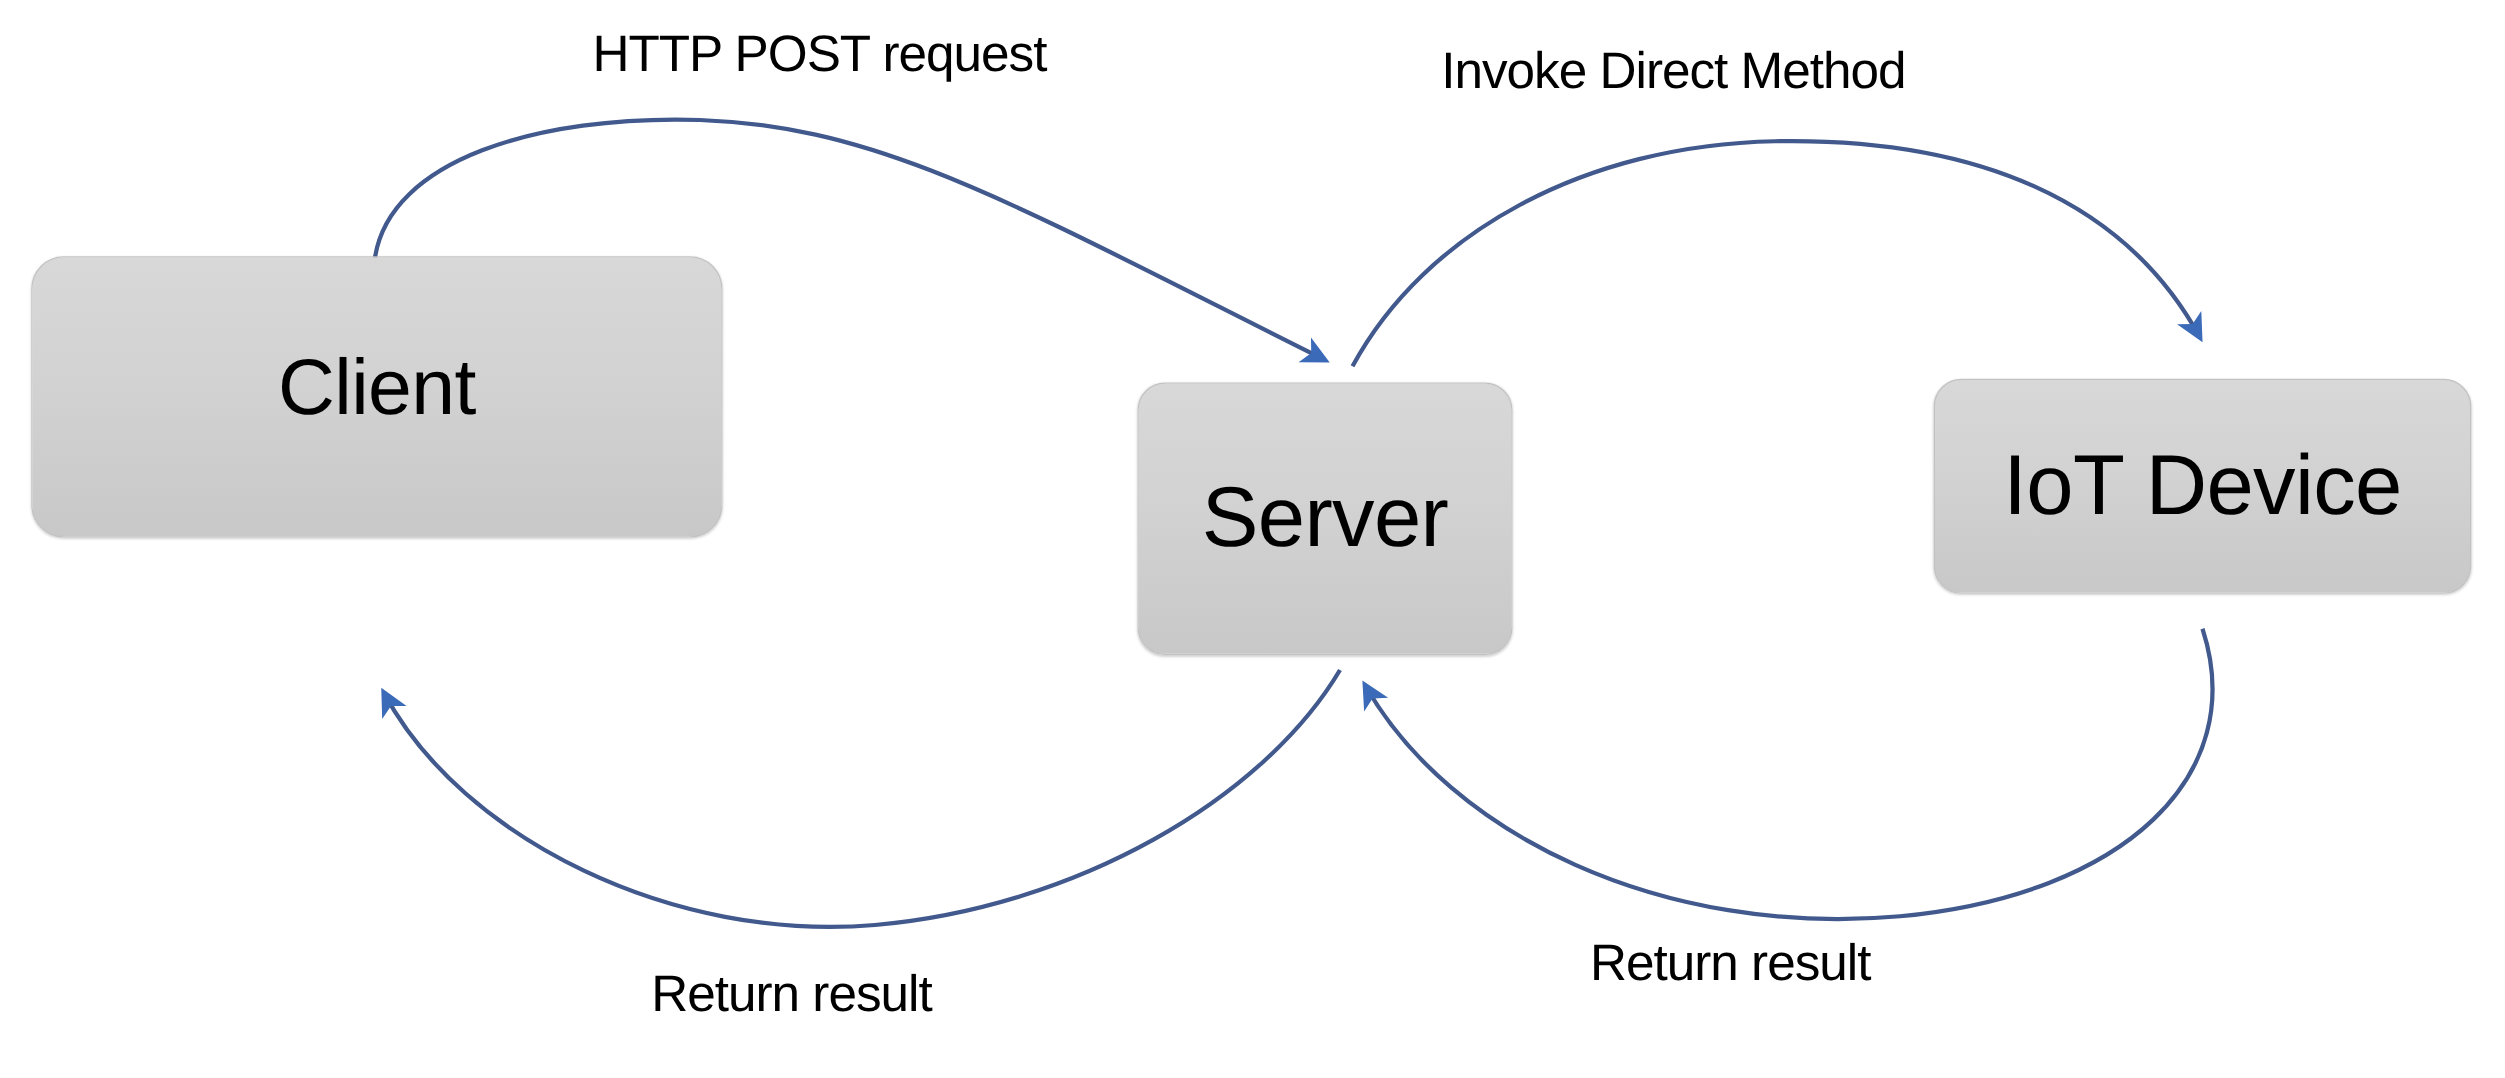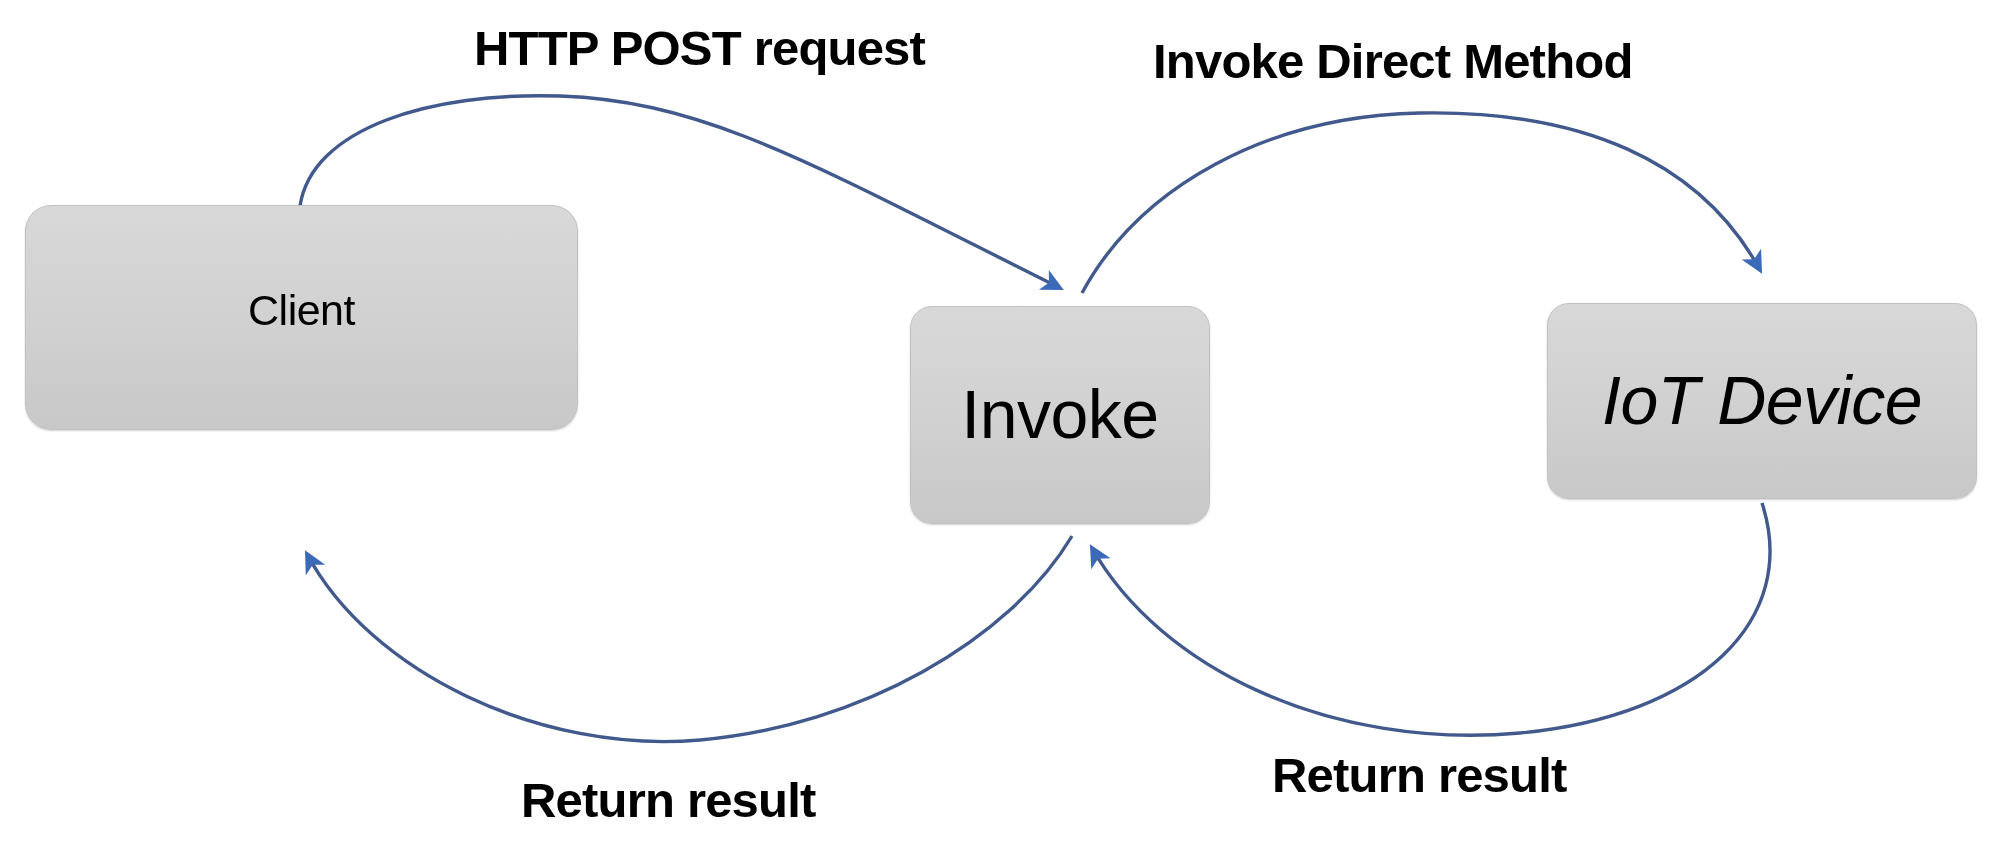--- a/index.html
+++ b/index.html
@@ -48,46 +48,45 @@
     font-weight: 400;
     letter-spacing: -0.5px;
   }
   #node-client {
     left: 25px;
     top: 205px;
     width: 553px;
     height: 225px;
     border-radius: 26px;
   }
-  #node-client .node-line { font-size: 43px; }
+  #node-client .node-line { font-size: 63px; }
   #node-client .node-line.l1 { margin-bottom: 14px; }
   #node-server {
     left: 910px;
     top: 306px;
     width: 300px;
     height: 218px;
     border-radius: 22px;
   }
   #node-server .node-line { font-size: 68px; }
   #node-iot {
     left: 1547px;
     top: 303px;
     width: 430px;
-    height: 196px;
+    height: 172px;
     border-radius: 22px;
-    font-style: italic;
   }
   #node-iot .node-line { font-size: 68px; }
 
   .edge-label {
     position: absolute;
     white-space: nowrap;
     color: #000000;
-    font-size: 49px;
-    font-weight: 700;
+    font-size: 41px;
+    font-weight: 400;
     letter-spacing: -0.8px;
     z-index: 3;
   }
   #label-http-post { left: 474px; top: 20px; }
   #label-invoke-direct { left: 1153px; top: 33px; }
   #label-return-left { left: 521px; top: 772px; }
   #label-return-right { left: 1272px; top: 747px; }
 </style>
 </head>
 <body>
@@ -108,21 +107,21 @@
     <path d="M 1072 536 C 1010 640 860 726 700 740 C 540 754 370 672 307 554" fill="none" stroke="#41598c" stroke-width="3.4" marker-end="url(#arrow-blue)"></path>
 
     <path d="M 1762 503 C 1800 620 1700 716 1520 733 C 1330 750 1160 668 1092 548" fill="none" stroke="#41598c" stroke-width="3.4" marker-end="url(#arrow-blue)"></path>
   </svg>
 
   <div class="node" id="node-client">
     <span class="node-line l1">Client</span>
   </div>
 
   <div class="node" id="node-server">
-    <span class="node-line">Invoke</span>
+    <span class="node-line">Server</span>
   </div>
 
   <div class="node" id="node-iot">
     <span class="node-line">IoT Device</span>
   </div>
 
   <div class="edge-label" id="label-http-post">HTTP POST request</div>
 
   <div class="edge-label" id="label-invoke-direct">Invoke Direct Method</div>
 

